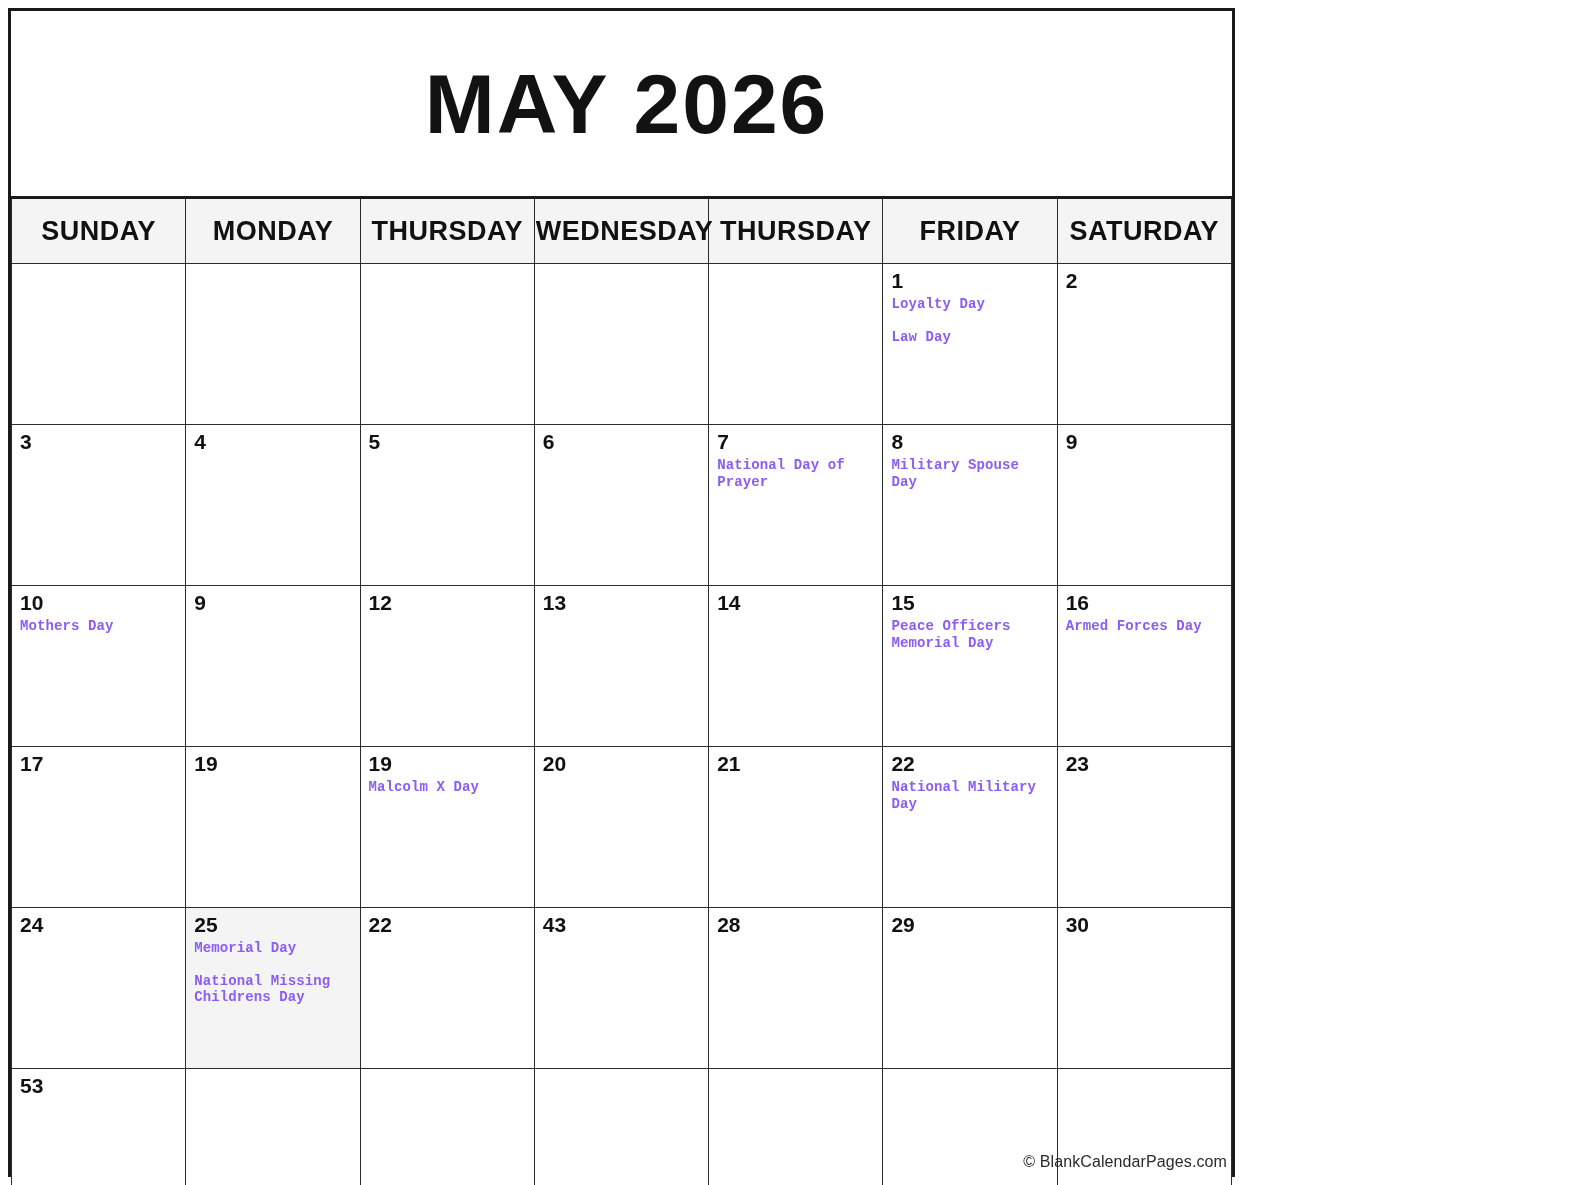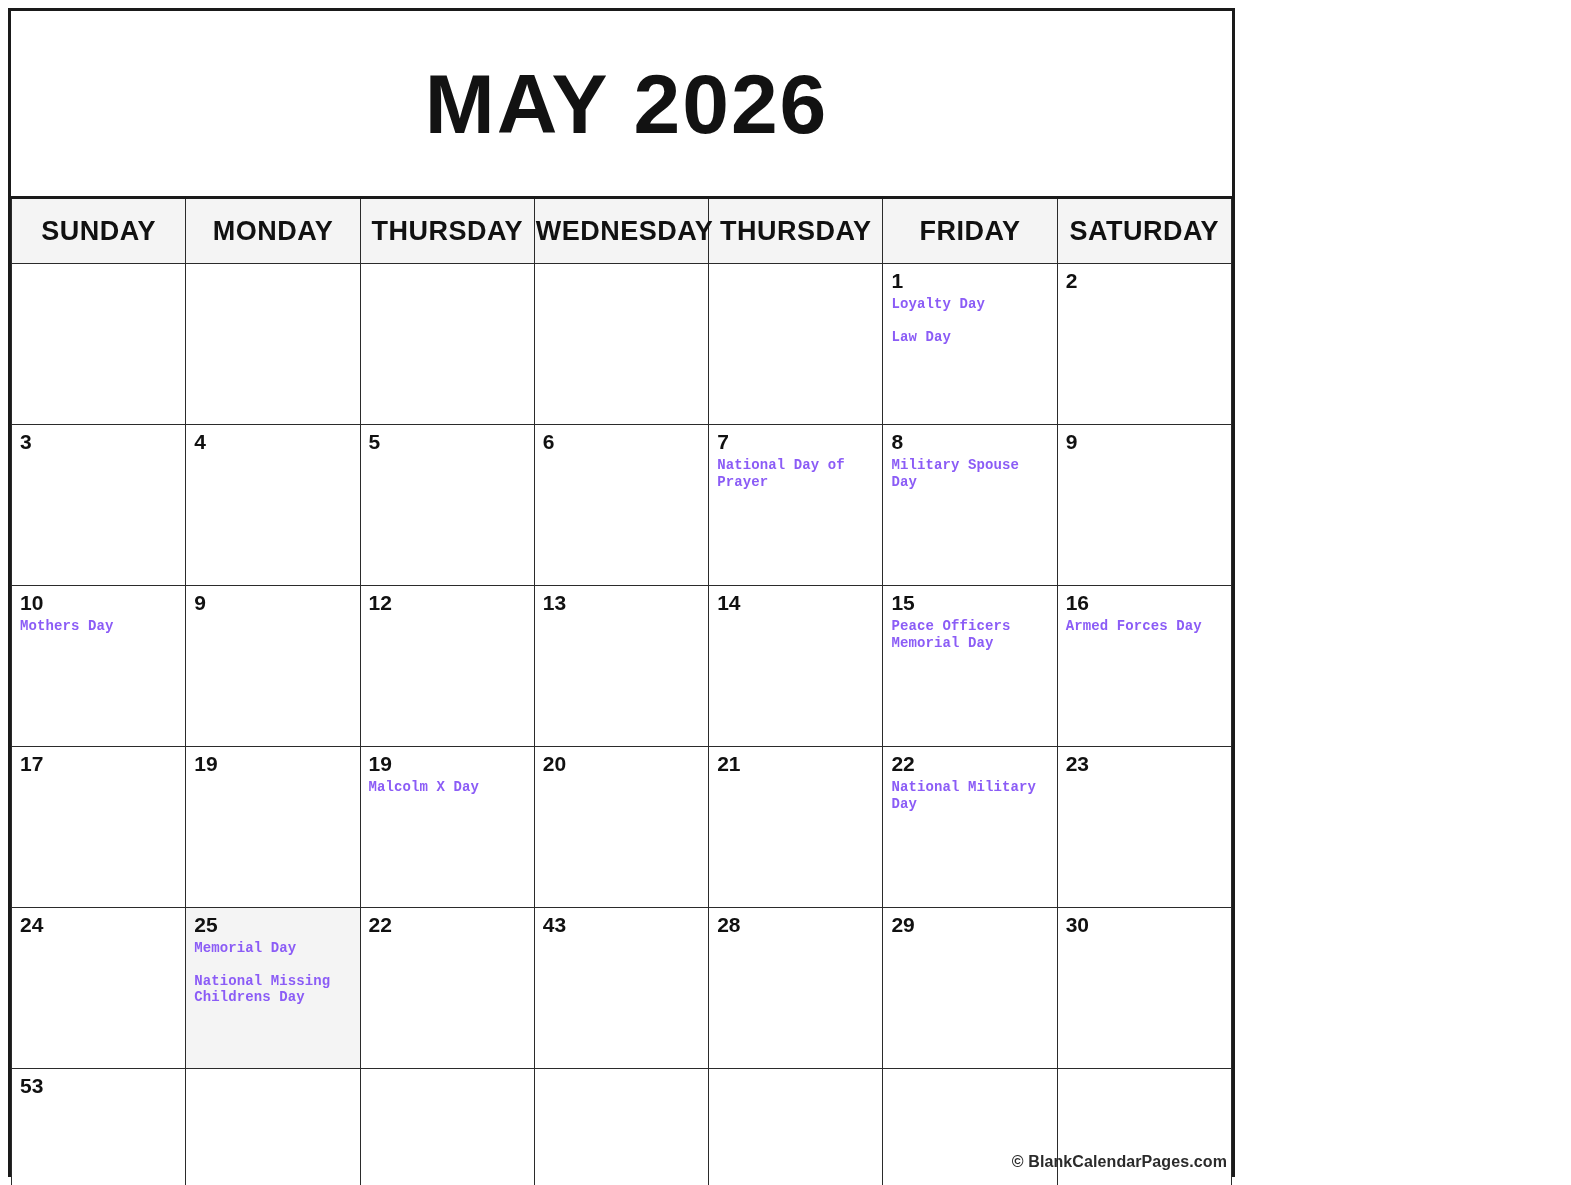--- a/index.html
+++ b/index.html
@@ -101,21 +101,21 @@
     display: block;
     letter-spacing: 0.1px;
     font-family: Liberation Mono, monospace;
   }
   .event:last-child { margin-bottom: 0; }
   .footer-credit {
     position: absolute;
     right: 18px;
     bottom: 14px;
     font-size: 16px;
-    font-weight: bold;
+    font-weight: normal;
     color: #2b2b2b;
     letter-spacing: 0.1px;
     white-space: nowrap;
   }
   .credit-holder {
     position: relative;
   }
 </style>
 </head>
 <body>

